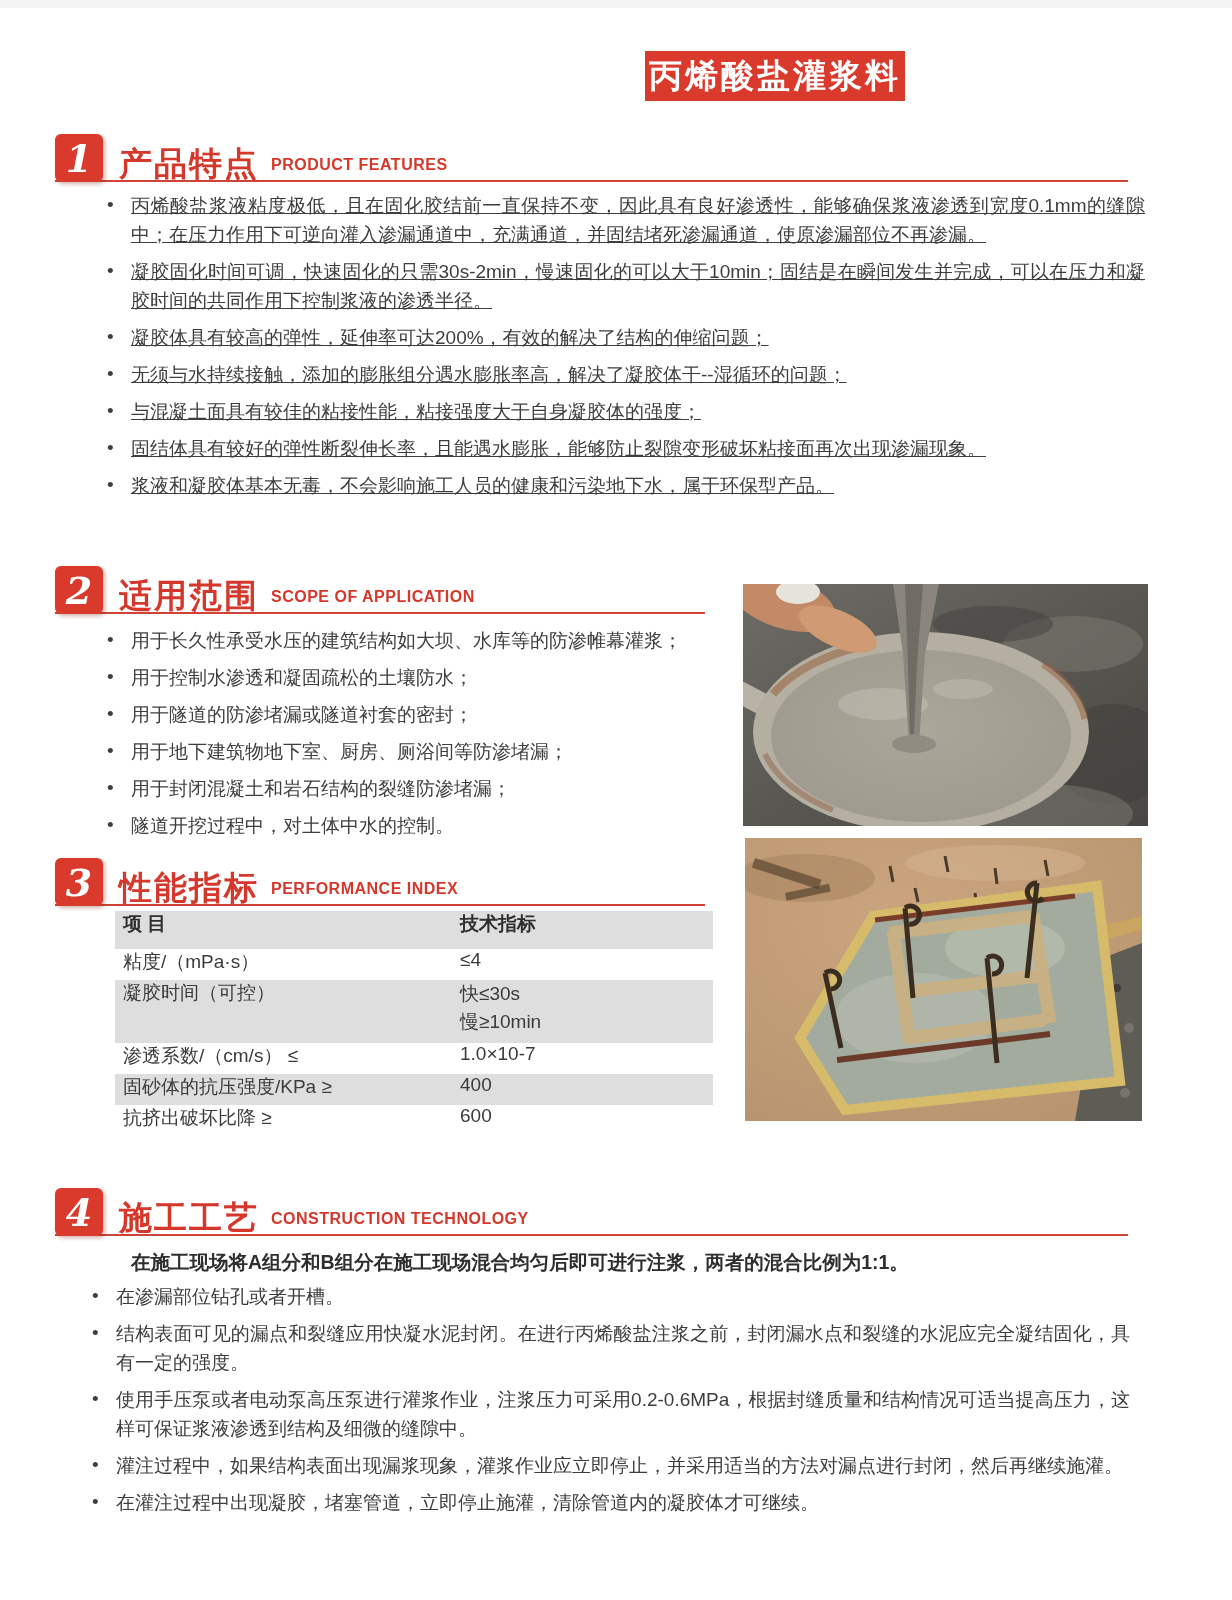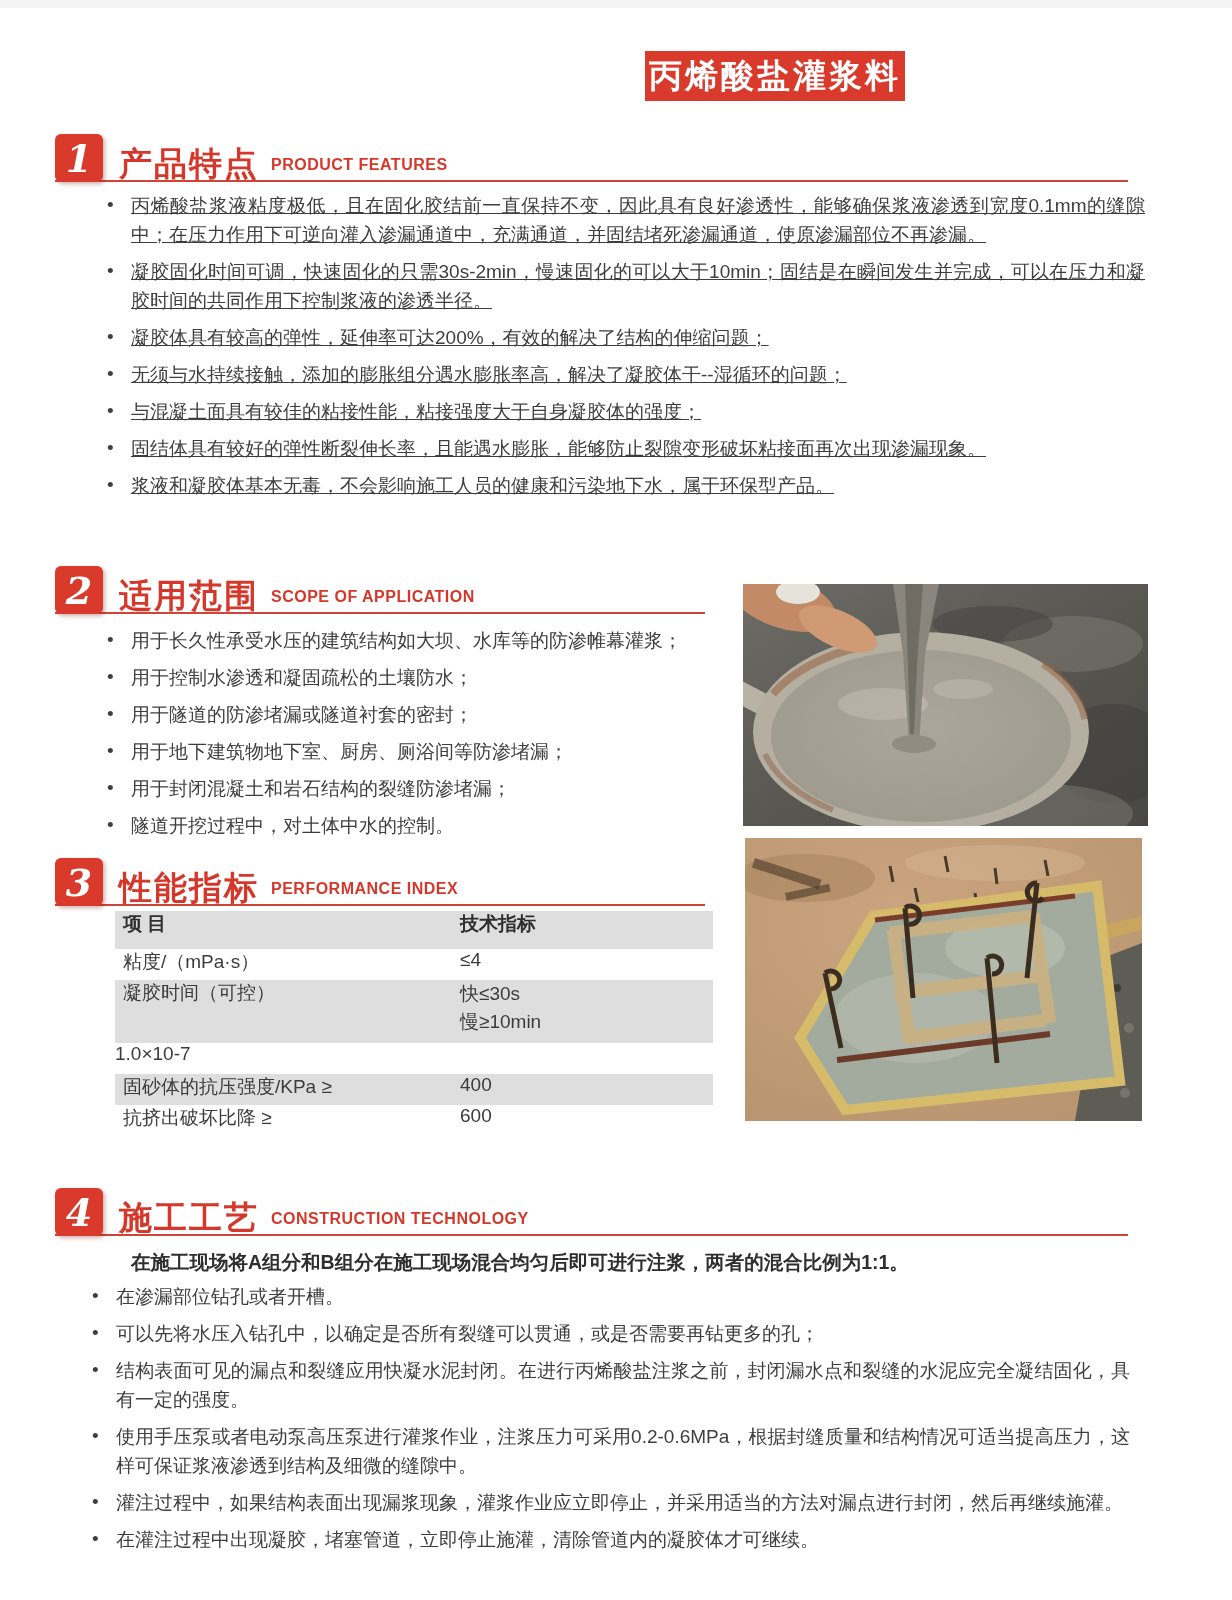--- a/index.html
+++ b/index.html
@@ -167,20 +167,21 @@
       <div class="c2">≤4</div>
     </div>
     <div class="row dbl shade">
       <div class="c1">凝胶时间（可控）</div>
       <div class="c2">
         <div>快≤30s</div>
         <div>慢≥10min</div>
       </div>
     </div>
     <div class="row single">
+      <div class="c1">渗透系数/（cm/s）  ≤</div>
       <div class="c2">1.0×10-7</div>
     </div>
     <div class="row single shade">
       <div class="c1">固砂体的抗压强度/KPa ≥</div>
       <div class="c2">400</div>
     </div>
     <div class="row single">
       <div class="c1">抗挤出破坏比降 ≥</div>
       <div class="c2">600</div>
     </div>
@@ -243,20 +244,19 @@
   </figure>
 
   <div class="sec-header" id="sec4-header">
     <div class="sec-num">4</div>
     <span class="sec-title-cn">施工工艺</span>
     <span class="sec-title-en">CONSTRUCTION TECHNOLOGY</span>
   </div>
   <div class="sec4-intro">在施工现场将A组分和B组分在施工现场混合均匀后即可进行注浆，两者的混合比例为1:1。</div>
   <ul class="list" id="list4">
     <li>在渗漏部位钻孔或者开槽。</li>
-    <li>可以先将水压入钻孔中，以确定是否所有裂缝可以贯通，或是否需要再钻更多的孔；</li>
     <li>结构表面可见的漏点和裂缝应用快凝水泥封闭。在进行丙烯酸盐注浆之前，封闭漏水点和裂缝的水泥应完全凝结固化，具有一定的强度。</li>
     <li>使用手压泵或者电动泵高压泵进行灌浆作业，注浆压力可采用0.2-0.6MPa，根据封缝质量和结构情况可适当提高压力，这样可保证浆液渗透到结构及细微的缝隙中。</li>
     <li>灌注过程中，如果结构表面出现漏浆现象，灌浆作业应立即停止，并采用适当的方法对漏点进行封闭，然后再继续施灌。</li>
     <li>在灌注过程中出现凝胶，堵塞管道，立即停止施灌，清除管道内的凝胶体才可继续。</li>
   </ul>
 
 </div>
 
 </body></html>

